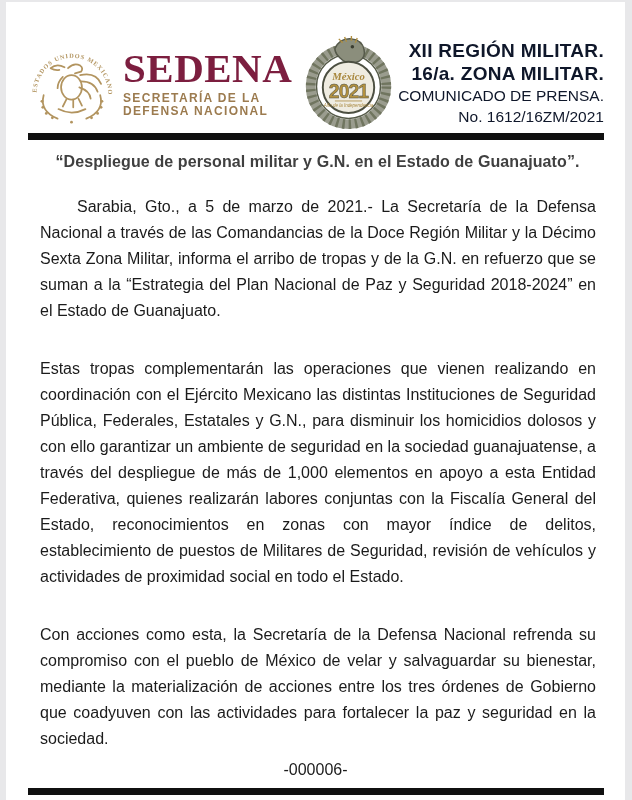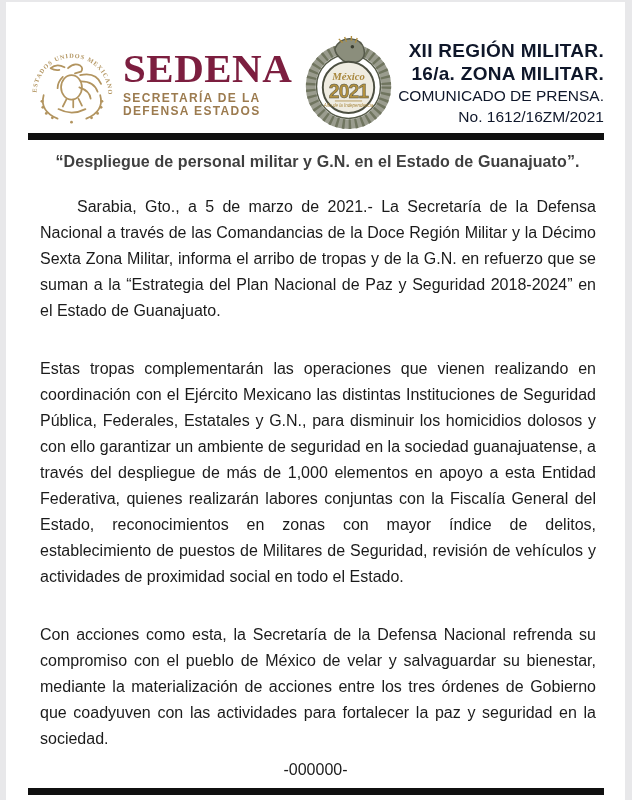--- a/index.html
+++ b/index.html
@@ -86,21 +86,21 @@
           <circle cx="80" cy="87" r="1.6"></circle>
             <circle cx="73" cy="92" r="1.6"></circle>
           <circle cx="50" cy="97" r="1.6"></circle>
         </g>
       </svg>
 
       <div class="brand">
         <div class="brand-acronym">SEDENA</div>
         <div class="brand-sub">
           <div>SECRETARÍA DE LA</div>
-          <div>DEFENSA ESTADOS</div>
+          <div>DEFENSA NACIONAL</div>
         </div>
       </div>
     </div>
 
     <svg class="emblem-svg" viewBox="0 0 100 100" aria-hidden="true">
       <circle cx="50" cy="53" r="39" fill="none" stroke="#9a9c8e" stroke-width="10"></circle>
       <circle cx="50" cy="53" r="39" fill="none" stroke="#70755f" stroke-width="10" stroke-dasharray="2.5 4"></circle>
       <circle cx="50" cy="53" r="33" fill="none" stroke="#555a48" stroke-width="1.5"></circle>
       <path d="M36,14 q5,-11 17,-10 q11,1 13,11 q2,8 -5,12 q-9,5 -17,-1 q-8,-6 -8,-12" fill="#8b8e7c" stroke="#55594a" stroke-width="1.5"></path>
       <path d="M40,4 l4,4 M46,2 l2,5 M53,1 l0,5 M59,3 l-2,5" stroke="#b08e3e" stroke-width="1.4" fill="none"></path>
@@ -123,17 +123,17 @@
   <div class="rule"></div>
 
   <div class="doc-title">“Despliegue de personal militar y G.N. en el Estado de Guanajuato”.</div>
 
   <div class="doc-body">
     <p class="p-first">Sarabia, Gto., a 5 de marzo de 2021.- La Secretaría de la Defensa Nacional a través de las Comandancias de la Doce Región Militar y la Décimo Sexta Zona Militar, informa el arribo de tropas y de la G.N. en refuerzo que se suman a la “Estrategia del Plan Nacional de Paz y Seguridad 2018-2024” en el Estado de Guanajuato.</p>
     <p>Estas tropas complementarán las operaciones que vienen realizando en coordinación con el Ejército Mexicano las distintas Instituciones de Seguridad Pública, Federales, Estatales y G.N., para disminuir los homicidios dolosos y con ello garantizar un ambiente de seguridad en la sociedad guanajuatense, a través del despliegue de más de 1,000 elementos en apoyo a esta Entidad Federativa, quienes realizarán labores conjuntas con la Fiscalía General del Estado, reconocimientos en zonas con mayor índice de delitos, establecimiento de puestos de Militares de Seguridad, revisión de vehículos y actividades de proximidad social en todo el Estado.</p>
     <p>Con acciones como esta, la Secretaría de la Defensa Nacional refrenda su compromiso con el pueblo de México de velar y salvaguardar su bienestar, mediante la materialización de acciones entre los tres órdenes de Gobierno que coadyuven con las actividades para fortalecer la paz y seguridad en la sociedad.</p>
   </div>
 
-  <div class="footer-mark">-000000-</div>
+  <div class="footer-mark">-000006-</div>
 
   <div class="rule-bottom"></div>
 
 </div>
 
 </body></html>

